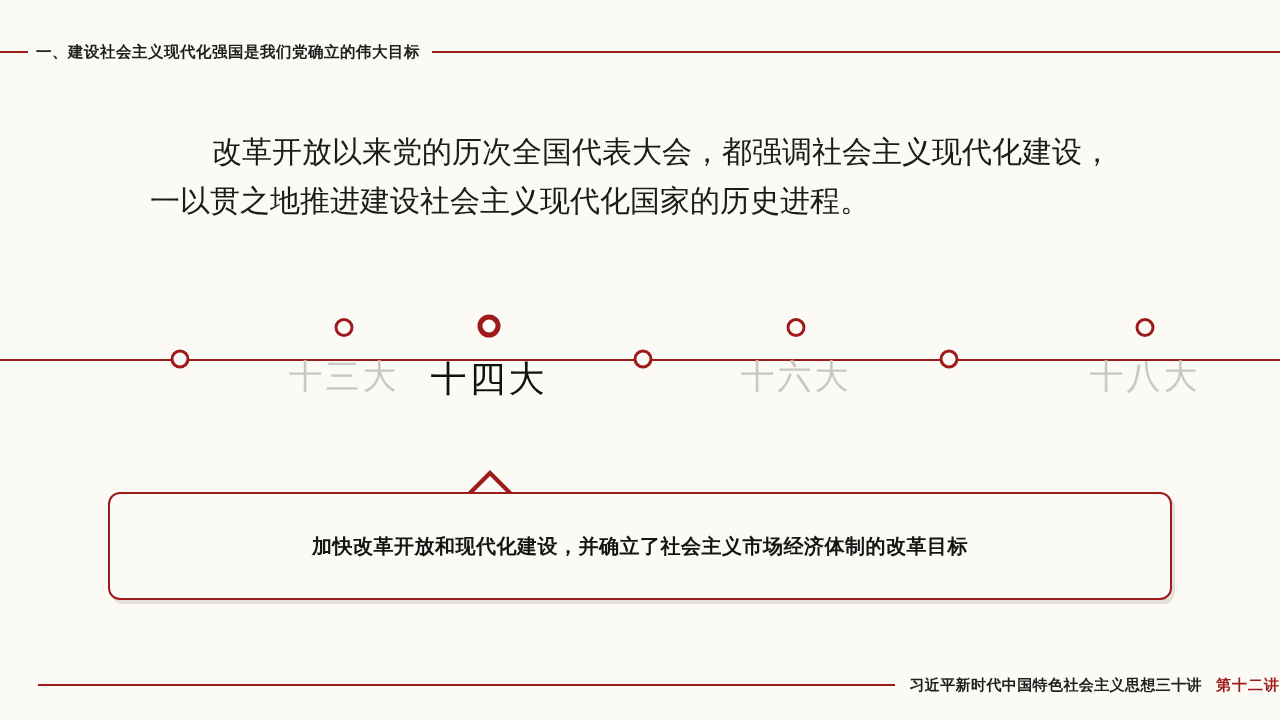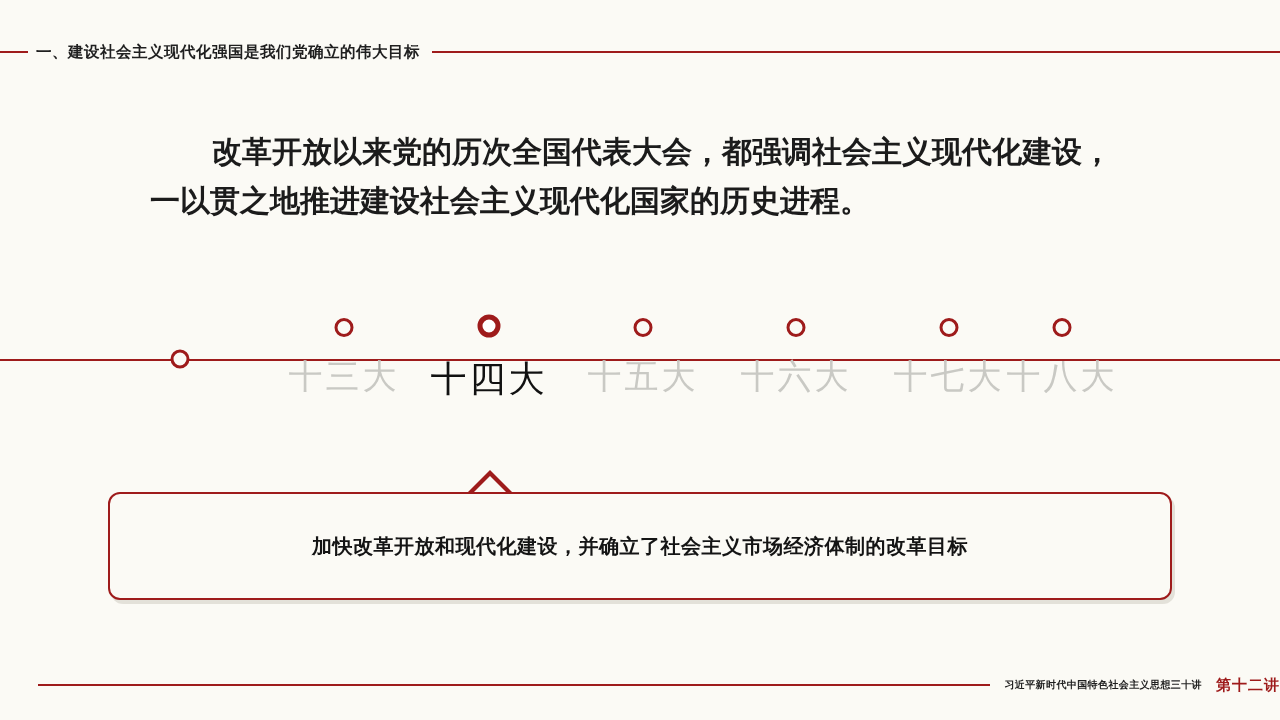--- a/index.html
+++ b/index.html
@@ -58,21 +58,21 @@
   .paragraph {
     position: absolute;
     top: 128px;
     left: 150px;
     width: 990px;
     font-size: 30px;
     line-height: 1.62;
     color: #1b1b1b;
     text-indent: 62px;
     font-family: "DejaVu Sans", "Liberation Sans", sans-serif;
-    font-weight: 700;
+    font-weight: 400;
   }
 
   
   .timeline {
     position: absolute;
     top: 359px;
     left: 0;
     width: 1280px;
     height: 2px;
   }
@@ -177,21 +177,21 @@
     align-items: center;
   }
   .footer-rule {
     flex: 1;
     height: 1.5px;
     background: #9e1b1b;
     margin-left: 38px;
     margin-right: 14px;
   }
   .footer-title {
-    font-size: 10px;
+    font-size: 15px;
     font-weight: bold;
     color: #1f1f1f;
     white-space: nowrap;
     letter-spacing: 0.4px;
   }
   .footer-badge {
     margin-left: 14px;
     font-size: 15px;
     font-weight: bold;
     color: #9e1b1b;
@@ -224,34 +224,32 @@
       <div class="node-label">十三大</div>
     </div>
 
     <div class="node active" style="left:489px">
       <div class="node-dot"></div>
       <div class="node-label">十四大</div>
     </div>
 
     <div class="node" style="left:643px">
       <div class="node-dot"></div>
-      <div class="node-label">十五大</div>
     </div>
 
     <div class="node" style="left:796px">
       <div class="node-dot"></div>
       <div class="node-label">十六大</div>
     </div>
 
     <div class="node" style="left:949px">
       <div class="node-dot"></div>
-      <div class="node-label">十七大</div>
-    </div>
-
-    <div class="node" style="left:1062px">
+    </div>
+
+    <div class="node" style="left:1145px">
       <div class="node-dot"></div>
       <div class="node-label">十八大</div>
     </div>
   </div>
 
   <div class="callout-pointer-outer"></div>
   <div class="callout-pointer-inner"></div>
   <div class="callout">
     <div class="callout-text">加快改革开放和现代化建设，并确立了社会主义市场经济体制的改革目标</div>
   </div>

